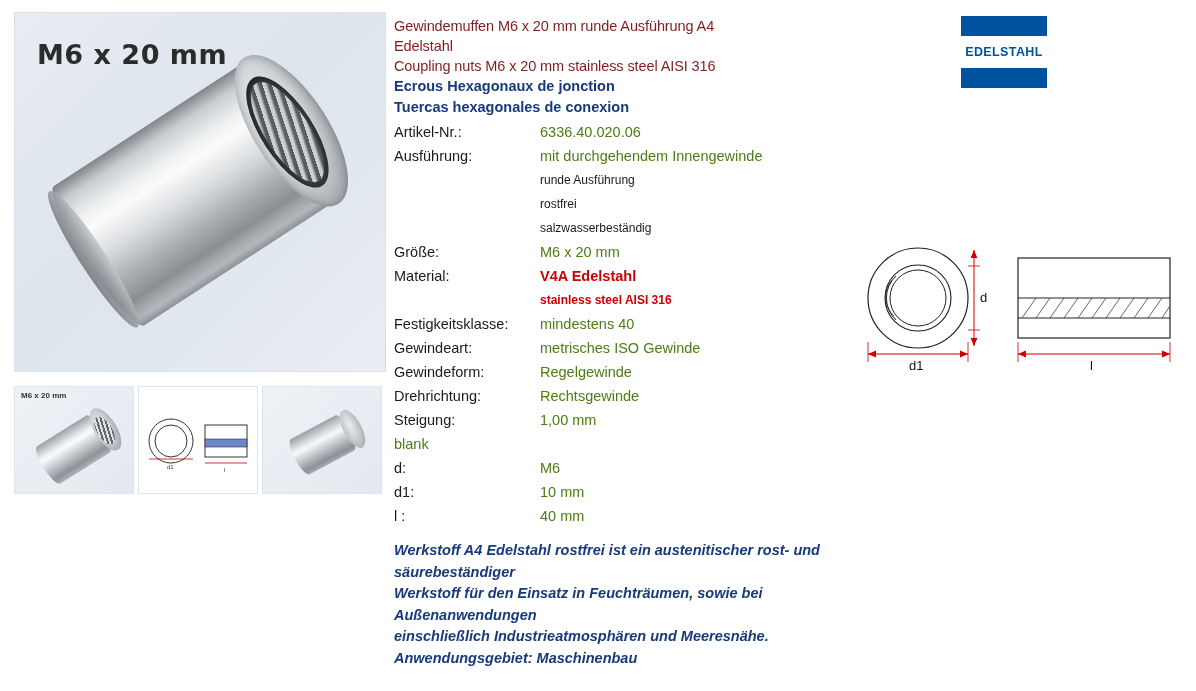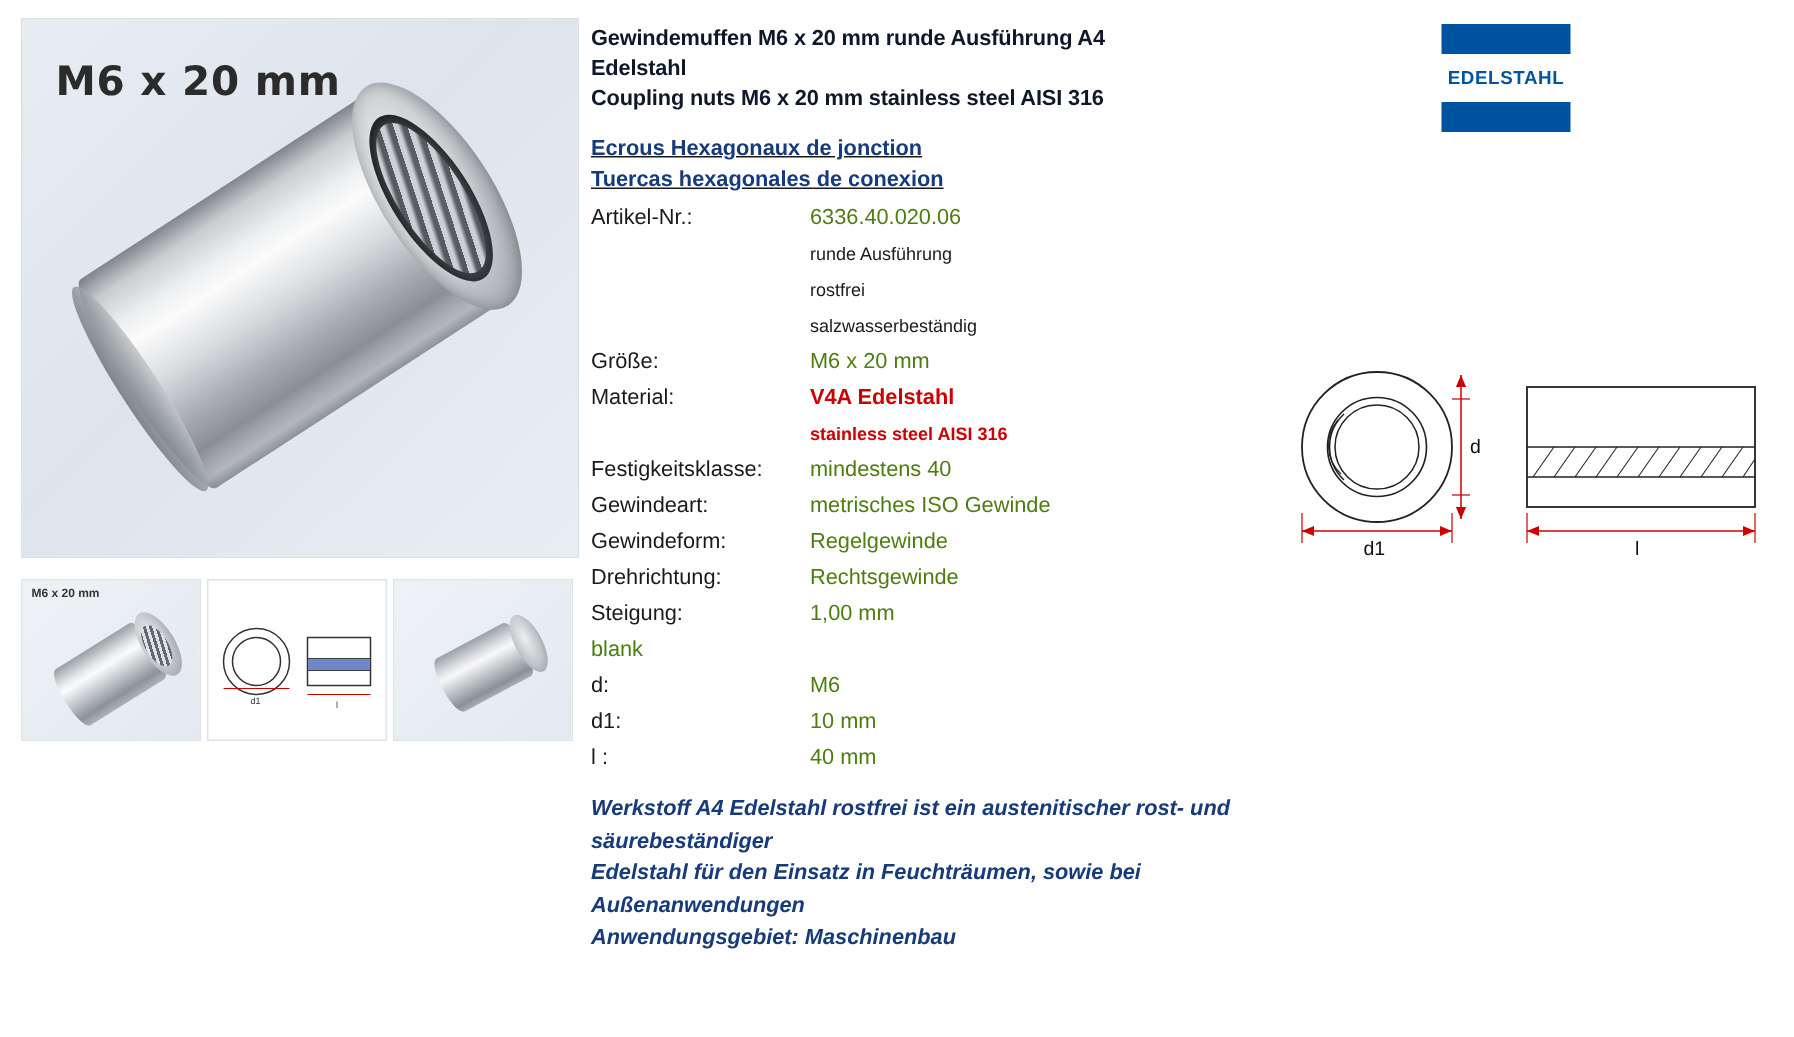--- a/index.html
+++ b/index.html
@@ -113,24 +113,24 @@
     background:linear-gradient(180deg,#9aa0a4 0%,#e3e6e9 28%,#f8f8f8 38%,#bcc1c5 64%,#8b9094 88%,#a9aeb2 100%);
   }
   .mini2-cap{
     position:absolute;right:-4px;top:9px;width:18px;height:42px;border-radius:50%;
     background:radial-gradient(ellipse at 45% 40%,#eceef0 0%,#bfc4c8 55%,#8a8f93 100%);
   }
 
   
   .info{position:absolute;left:394px;top:16px;width:470px;}
   .title-line{
-    font-size:14.5px;font-weight:bold;color:#0f172a;line-height:20px;
+    font-size:14.5px;font-weight:normal;color:#7f1d1d;line-height:20px;
     letter-spacing:-.1px;
   }
-  .subtitle-block{margin-top:13px;text-decoration:underline;}
+  .subtitle-block{}
   .sub-line{
     font-size:14.5px;font-weight:bold;color:#163a7a;line-height:20.5px;
   }
   .spec{position:relative;margin-top:3px;}
   .row{
     display:flex;line-height:24px;font-size:14.5px;
   }
   .row .k{width:146px;flex:0 0 146px;color:#1a1a1a;}
   .row .v{color:#4d7c0f;}
   .row .v.red{color:#cc0000;font-weight:bold;}
@@ -218,20 +218,24 @@
       <div class="sub-line">Tuercas hexagonales de conexion</div>
     </div>
 
     <div class="spec">
 
       <div class="row">
         <div class="k">Artikel-Nr.:</div>
         <div class="v">6336.40.020.06</div>
       </div>
 
+      <div class="row">
+        <div class="k">Ausführung:</div>
+        <div class="v">mit durchgehendem Innengewinde</div>
+      </div>
       <div class="cont">runde Ausführung</div>
       <div class="cont">rostfrei</div>
       <div class="cont">salzwasserbeständig</div>
 
       <div class="row">
         <div class="k">Größe:</div>
         <div class="v">M6 x 20 mm</div>
       </div>
 
       <div class="row">
@@ -272,21 +276,22 @@
         <div class="v">10 mm</div>
       </div>
       <div class="row">
         <div class="k">l :</div>
         <div class="v">40 mm</div>
       </div>
     </div>
 
     <div class="footer-note">
       <div>Werkstoff A4 Edelstahl rostfrei ist ein austenitischer rost- und säurebeständiger</div>
-      <div>Edelstahl für den Einsatz in Feuchträumen, sowie bei Außenanwendungen</div>
+      <div>Werkstoff für den Einsatz in Feuchträumen, sowie bei Außenanwendungen</div>
+      <div>einschließlich Industrieatmosphären und Meeresnähe.</div>
       <div>Anwendungsgebiet: Maschinenbau</div>
     </div>
   </div>
 
   <div class="edelstahl-logo">
     <div class="logo-bar top"></div>
     <div class="logo-text">EDELSTAHL</div>
     <div class="logo-bar bot"></div>
   </div>
 

